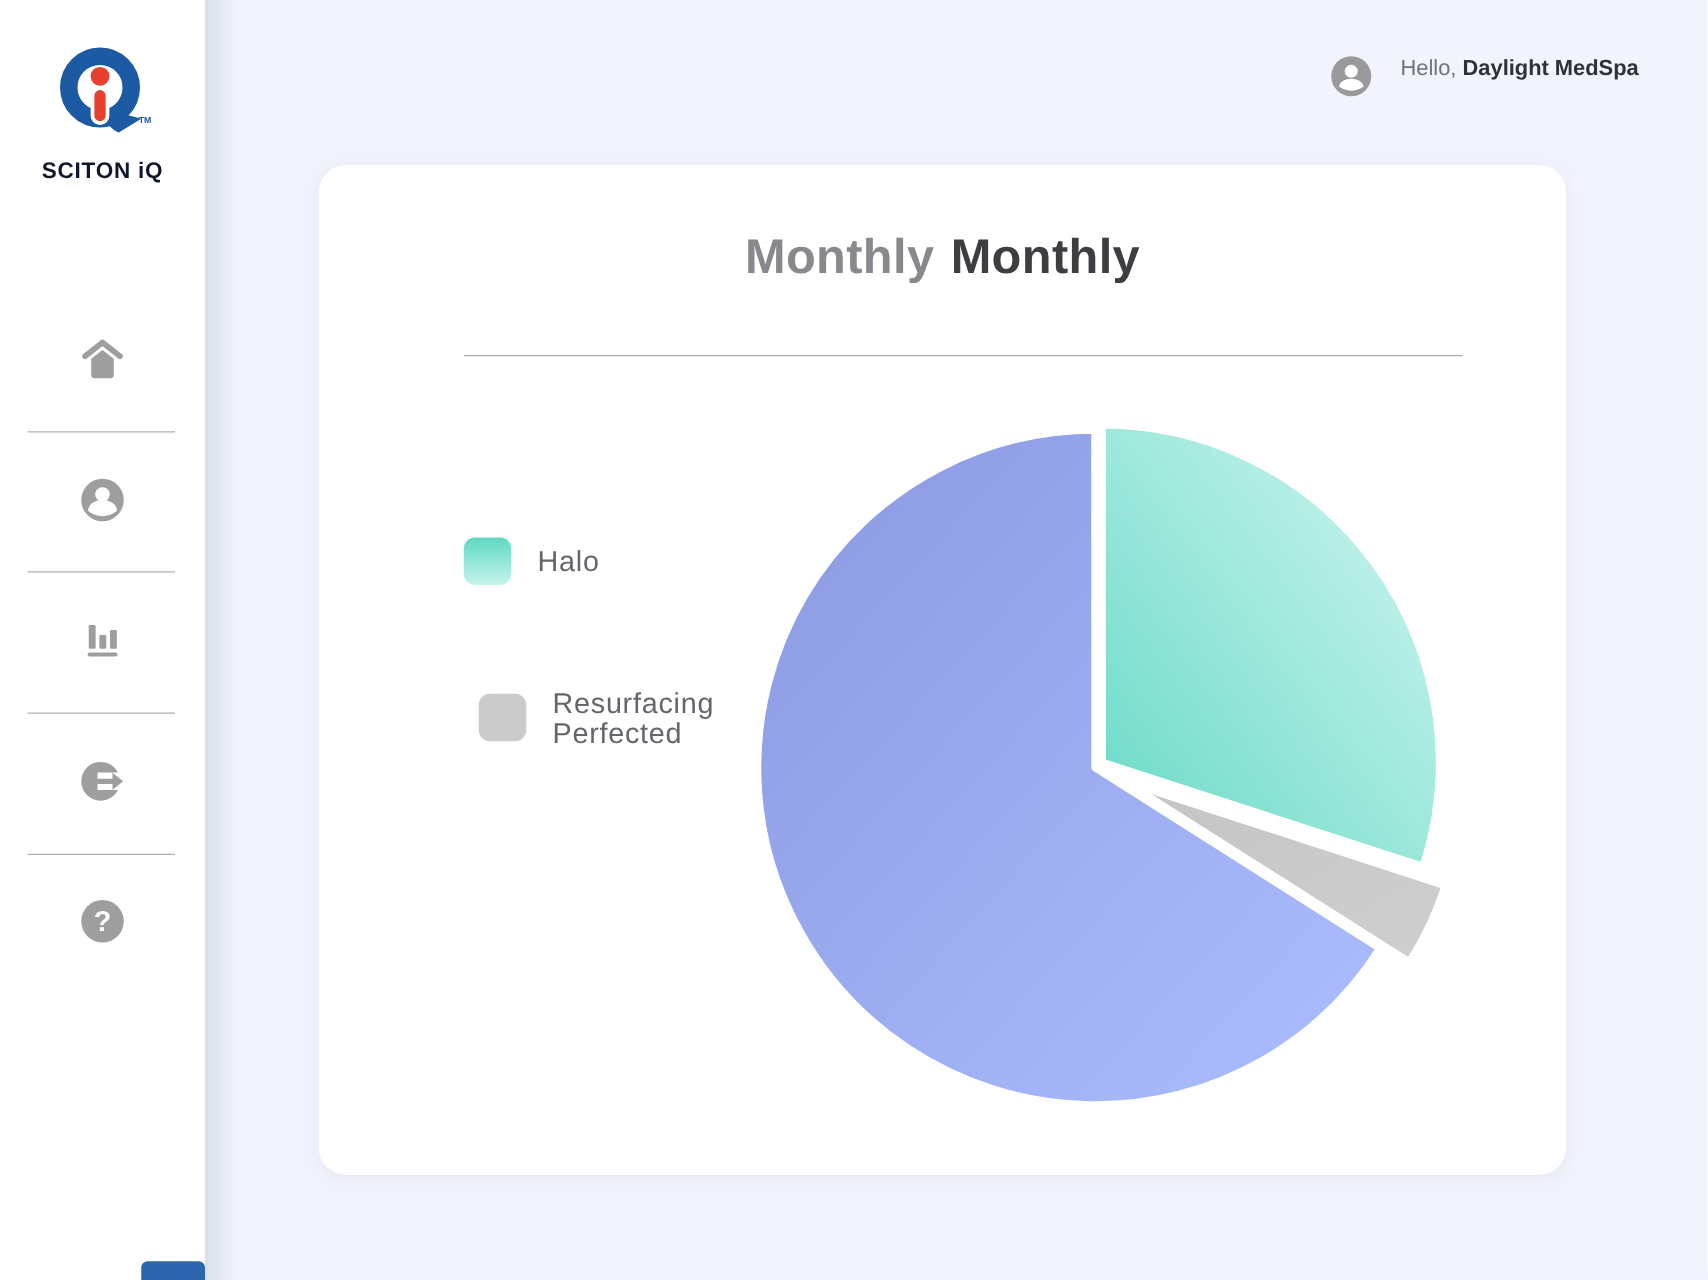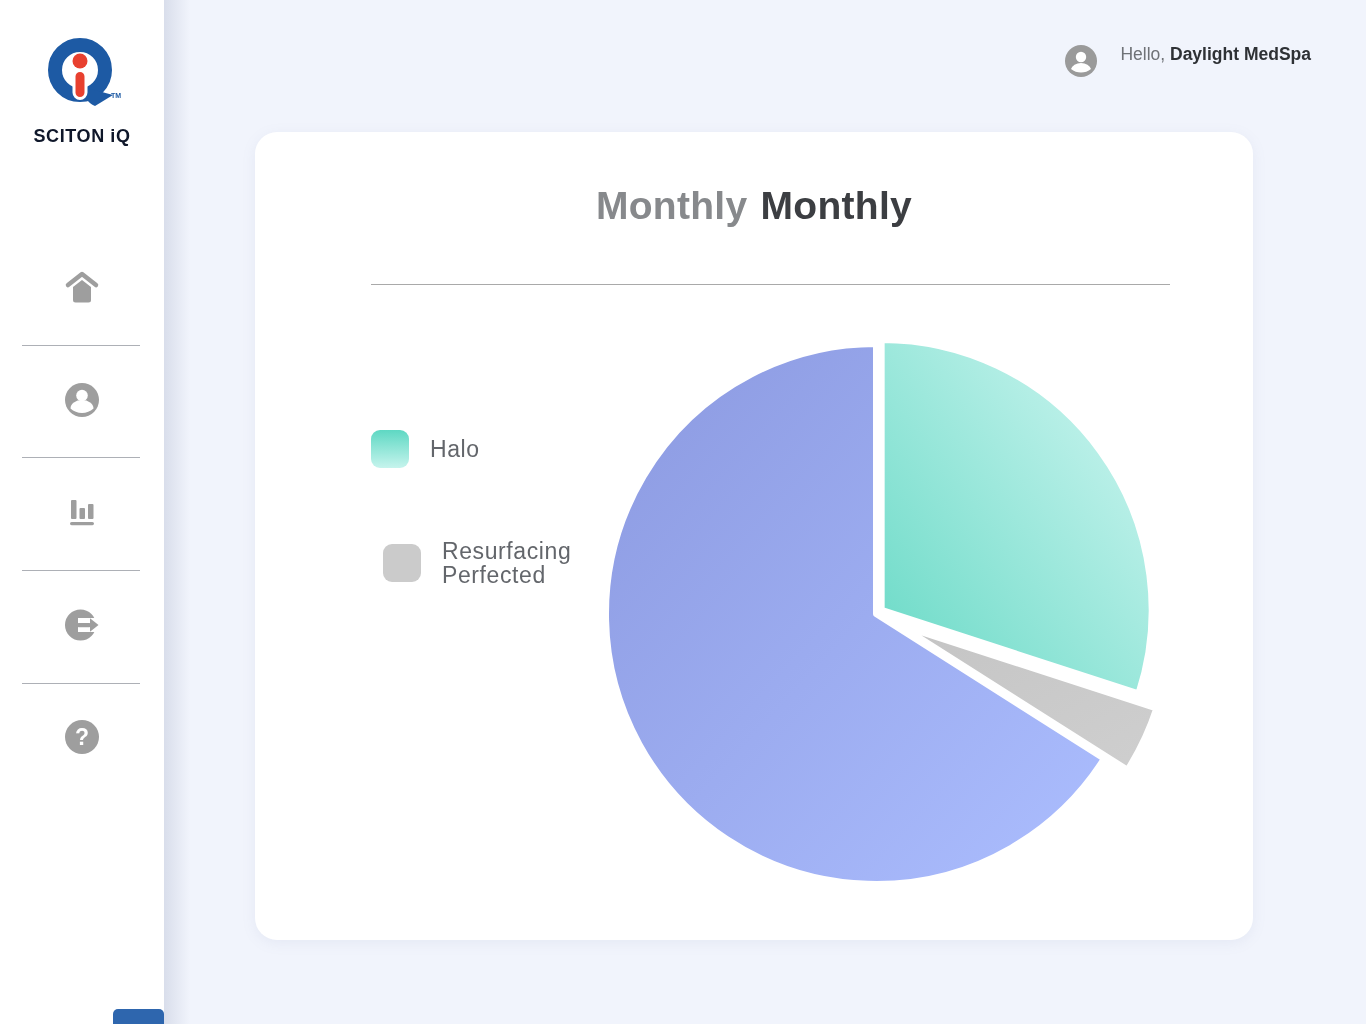--- a/index.html
+++ b/index.html
@@ -62,21 +62,21 @@
   .title-divider {
     position:absolute; left:116px; top:152px; width:799px; height:1px;
     background:#a9a9a9;
   }
   
   .legend-row {
     position:absolute; left:116px; display:flex; align-items:center; gap:21px;
   }
   .legend-row.r0 { top:206px; }
   .legend-row.r1 { top:298px; }
-  .legend-row.r2 { top:407px;padding-left:12px; }
+  .legend-row.r2 { top:418px;padding-left:12px; }
   .legend-swatch {
     width:38px; height:38px; border-radius:9px; flex:0 0 auto;
   }
   .legend-label {
     font-size:23px; color:#63666b; letter-spacing:0.6px; line-height:24px;
     width:175px;
   }
   
   .pie-wrap { position:absolute; left:330px; top:186px; width:585px; height:585px; }
 </style>

